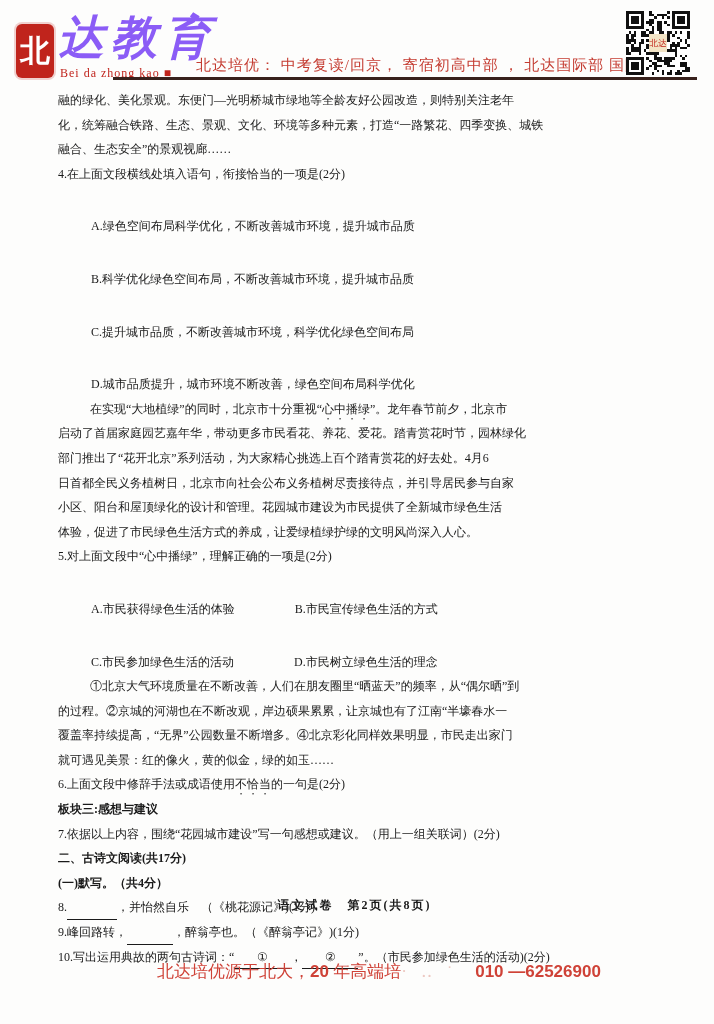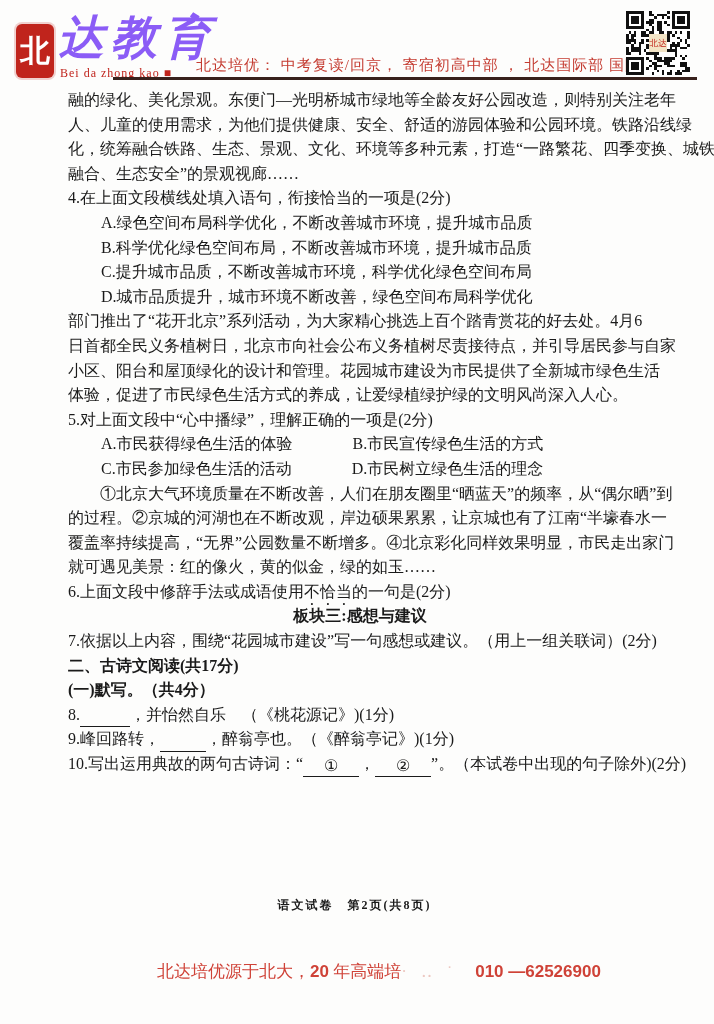--- a/index.html
+++ b/index.html
@@ -19,25 +19,25 @@
   .logo-cal{
     position:absolute;left:58px;top:14px;font-size:46px;line-height:48px;
     color:#8b5cf6;font-weight:bold;font-style:italic;letter-spacing:7px;
     font-family:"Liberation Serif",serif;
   }
   .logo-sub{position:absolute;left:60px;top:66px;font-size:12px;color:#c0241c;letter-spacing:1px;}
   .tagline{position:absolute;left:196px;top:56px;font-size:15px;color:#c43b30;letter-spacing:1px;white-space:nowrap;}
   .hdr-rule{position:absolute;left:113px;top:77px;width:584px;height:2.5px;background:#38211c;}
   .qr{position:absolute;right:24px;top:11px;width:64px;height:64px;}
   
-  .doc{position:absolute;left:68px;top:88px;width:584px;font-size:16px;font-weight:500;}
+  .doc{position:absolute;left:58px;top:88px;width:584px;font-size:12px;font-weight:500;}
   .line{height:24.6px;line-height:24.6px;white-space:nowrap;}
   .line.indent{text-indent:32px;}
-  .line.opt{padding-left:33px;}
-  .line.center{text-align:center;}
+  .line.opt{padding-left:33px;margin-top:28px;}
+  .line.center{text-align:left;}
   .line.bold,.b{font-weight:bold;}
   .em{
     -webkit-text-emphasis:filled dot #111;text-emphasis:filled dot #111;
     -webkit-text-emphasis-position:under right;text-emphasis-position:under right;
   }
   .spacer{display:inline-block;}
   .blank{
     display:inline-block;border-bottom:1.6px solid #1b1b1b;
     text-align:center;height:21px;line-height:21px;vertical-align:bottom;
   }
@@ -239,43 +239,44 @@
         <rect x="1" y="19" width="5" height="5" fill="#fff"></rect>
         <rect x="2" y="20" width="3" height="3" fill="#111"></rect>
         <rect x="9" y="9" width="7" height="7" fill="#f2e4c6"></rect>
         <text x="12.5" y="13.8" font-size="3.4" text-anchor="middle" fill="#c0241c">北达</text>
       </svg>
   </div>
 </div>
 
 <div class="doc">
     <div class="line"><span>融的绿化、美化景观。东便门—光明桥城市绿地等全龄友好公园改造，则特别关注老年</span></div>
-    <div class="line"><span>人、儿童的使用需求，为他们提供健康、安全、舒适的游园体验和公园环境。铁路沿线绿</span></div>
     <div class="line"><span>化，统筹融合铁路、生态、景观、文化、环境等多种元素，打造“一路繁花、四季变换、城铁</span></div>
     <div class="line"><span>融合、生态安全”的景观视廊……</span></div>
     <div class="line"><span>4.在上面文段横线处填入语句，衔接恰当的一项是(2分)</span></div>
     <div class="line opt"><span>A.绿色空间布局科学优化，不断改善城市环境，提升城市品质</span></div>
     <div class="line opt"><span>B.科学优化绿色空间布局，不断改善城市环境，提升城市品质</span></div>
     <div class="line opt"><span>C.提升城市品质，不断改善城市环境，科学优化绿色空间布局</span></div>
     <div class="line opt"><span>D.城市品质提升，城市环境不断改善，绿色空间布局科学优化</span></div>
+    <div class="line indent"><span>在实现“大地植绿”的同时，北京市十分重视“</span><span class="em">心中播绿</span><span>”。龙年春节前夕，北京市</span></div>
+    <div class="line"><span>启动了首届家庭园艺嘉年华，带动更多市民看花、养花、爱花。踏青赏花时节，园林绿化</span></div>
     <div class="line"><span>部门推出了“花开北京”系列活动，为大家精心挑选上百个踏青赏花的好去处。4月6</span></div>
     <div class="line"><span>日首都全民义务植树日，北京市向社会公布义务植树尽责接待点，并引导居民参与自家</span></div>
     <div class="line"><span>小区、阳台和屋顶绿化的设计和管理。花园城市建设为市民提供了全新城市绿色生活</span></div>
     <div class="line"><span>体验，促进了市民绿色生活方式的养成，让爱绿植绿护绿的文明风尚深入人心。</span></div>
     <div class="line"><span>5.对上面文段中“心中播绿”，理解正确的一项是(2分)</span></div>
     <div class="line opt"><span>A.市民获得绿色生活的体验</span><span class="spacer" style="width: 60px;"></span><span>B.市民宣传绿色生活的方式</span></div>
     <div class="line opt"><span>C.市民参加绿色生活的活动</span><span class="spacer" style="width: 60px;"></span><span>D.市民树立绿色生活的理念</span></div>
     <div class="line indent"><span>①北京大气环境质量在不断改善，人们在朋友圈里“晒蓝天”的频率，从“偶尔晒”到</span></div>
     <div class="line"><span>的过程。②京城的河湖也在不断改观，岸边硕果累累，让京城也有了江南“半壕春水一</span></div>
     <div class="line"><span>覆盖率持续提高，“无界”公园数量不断增多。④北京彩化同样效果明显，市民走出家门</span></div>
     <div class="line"><span>就可遇见美景：红的像火，黄的似金，绿的如玉……</span></div>
     <div class="line"><span>6.上面文段中修辞手法或成语使用</span><span class="em">不恰当</span><span>的一句是(2分)</span></div>
     <div class="line center bold"><span>板块三:感想与建议</span></div>
     <div class="line"><span>7.依据以上内容，围绕“花园城市建设”写一句感想或建议。（用上一组关联词）(2分)</span></div>
     <div class="line bold"><span>二、古诗文阅读(共17分)</span></div>
     <div class="line bold"><span>(一)默写。（共4分）</span></div>
     <div class="line"><span>8.</span><span class="blank" style="width: 50px;"></span><span>，并怡然自乐　（《桃花源记》)(1分)</span></div>
     <div class="line"><span>9.峰回路转，</span><span class="blank" style="width: 46px;"></span><span>，醉翁亭也。（《醉翁亭记》)(1分)</span></div>
-    <div class="line"><span>10.写出运用典故的两句古诗词：“</span><span class="blank" style="width: 56px;">①</span><span>，</span><span class="blank" style="width: 56px;">②</span><span>”。（本试卷中出现的句子除外)(2分)</span></div>
+    <div class="line"><span>10.写出运用典故的两句古诗词：“</span><span class="blank" style="width: 56px;">①</span><span>，</span><span class="blank" style="width: 56px;">②</span><span>”。（市民参加绿色生活的活动)(2分)</span></div>
   </div>
 
 <div class="page-label">语文试卷　第2页(共8页)</div>
 <div class="promo"><span>北达培优源于北大，</span><span class="b">20</span><span> 年高端培</span><span class="faded" style="width: 74px;">· ‥ ˙</span><span class="b">010 —62526900</span></div>
 
 </body></html>

